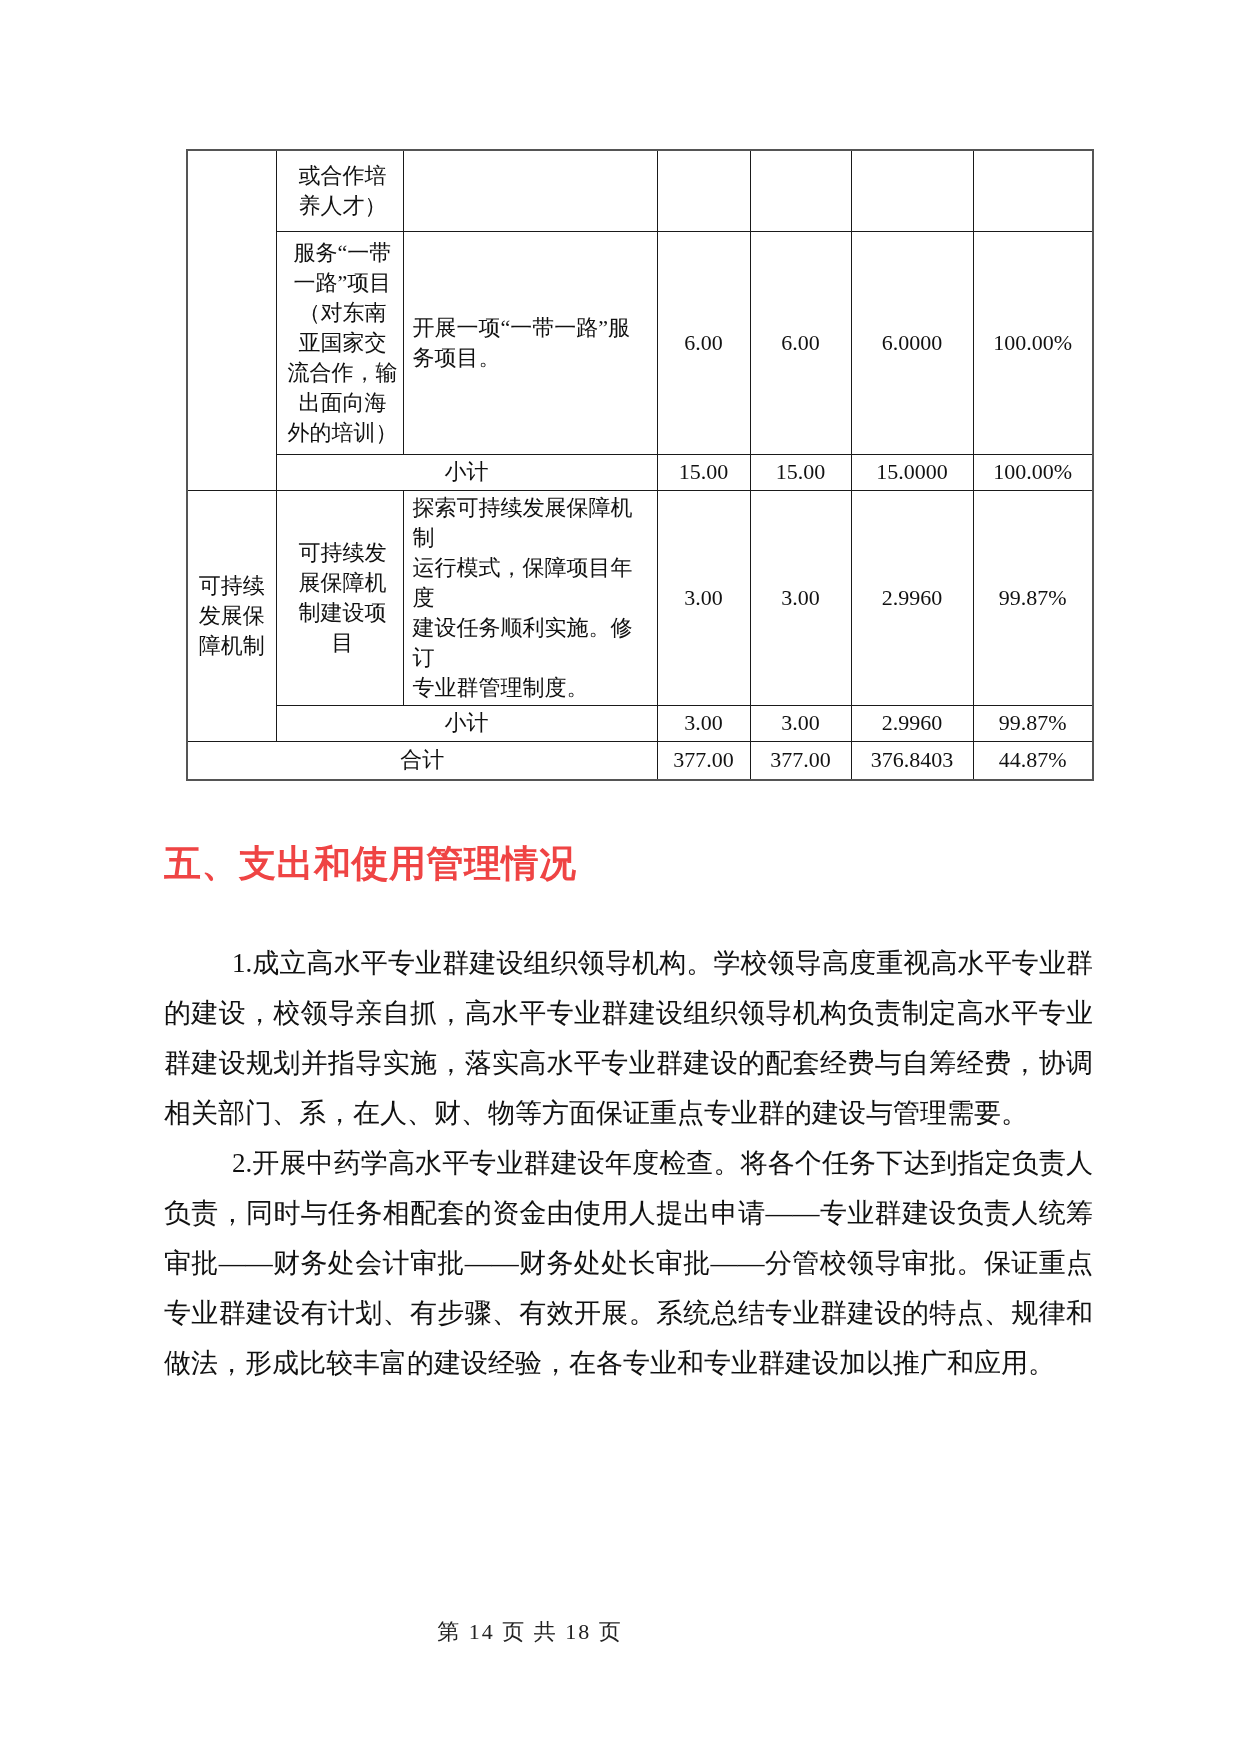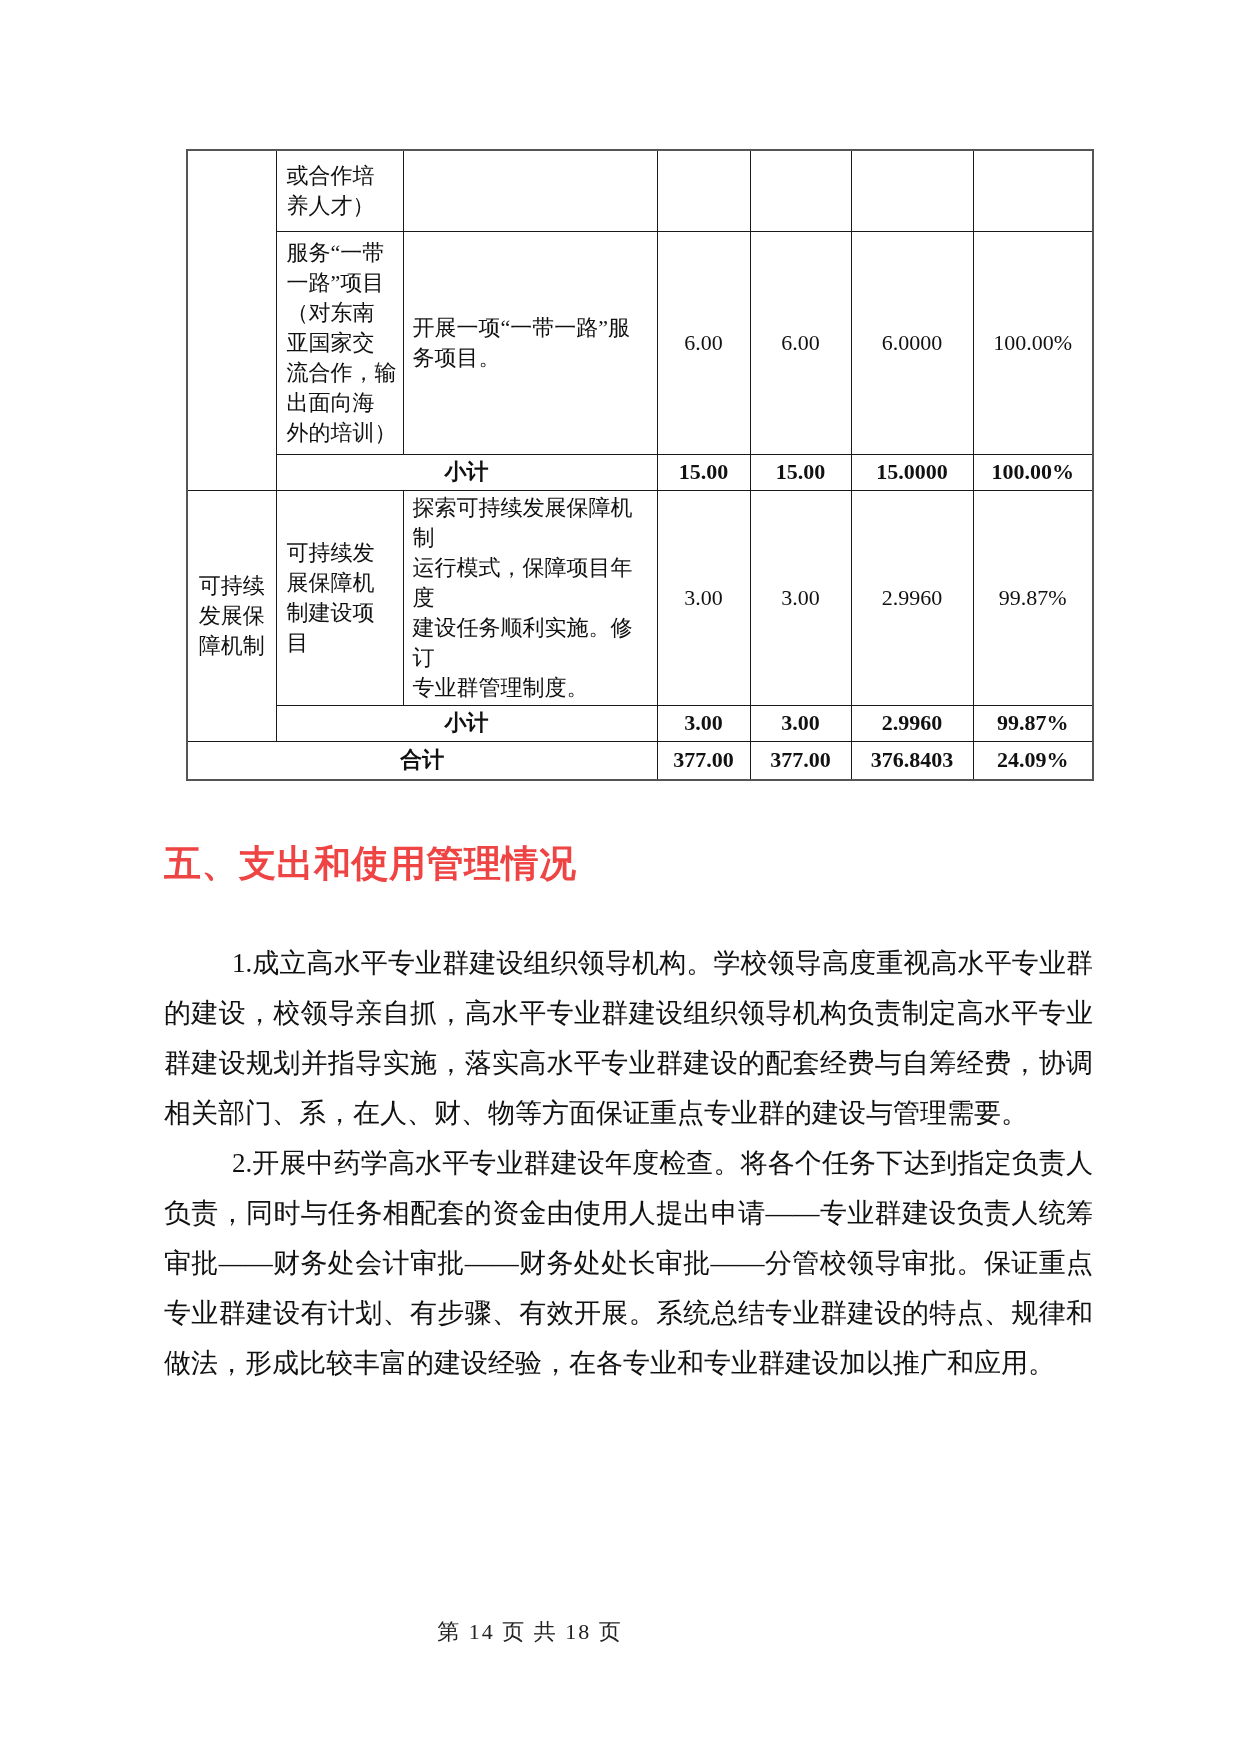--- a/index.html
+++ b/index.html
@@ -17,33 +17,33 @@
   }
   table.budget td{
     border:1px solid #1a1a1a;
     vertical-align:middle;
     font-size:22px;line-height:30px;
     color:#111;
     overflow:hidden;
   }
   td.pre{white-space:pre-line;}
   td.c-group{text-align:center;margin-top:18px;}
-  td.c-proj{text-align:left;padding:2px 4px 2px 10px;}
+  td.c-proj{text-align:center;padding:2px 4px 2px 10px;}
   td.c-task{text-align:left;padding:2px 4px 2px 9px;}
   td.c-num{
     text-align:center;
     font-size:23px;
     font-family:"Liberation Serif","DejaVu Serif",serif;
   }
   tr.h81{height:81px;}
   tr.h223{height:223px;margin-top:37px;}
   tr.h36{height:36px;}
   tr.h135{height:135px;}
   tr.h39{height:39px;}
-  tr.sum-row td{font-weight:700;}
+  tr.sum-row td{font-weight:400;}
   td.sum-label{
     text-align:center;font-weight:700;font-size:23px;
     font-family:"Liberation Sans","DejaVu Sans",sans-serif;
   }
 
   
   .sec-heading{
     position:absolute;left:164px;top:842px;
     font-family:"Liberation Sans","DejaVu Sans",sans-serif;
     font-weight:700;font-size:37px;line-height:44px;
@@ -140,21 +140,21 @@
         <td class="c-num">3.00</td>
         <td class="c-num">3.00</td>
         <td class="c-num">2.9960</td>
         <td class="c-num">99.87%</td>
       </tr>
       <tr class="h39 sum-row">
         <td class="sum-label" colspan="3">合计</td>
         <td class="c-num">377.00</td>
         <td class="c-num">377.00</td>
         <td class="c-num">376.8403</td>
-        <td class="c-num">24.09%</td>
+        <td class="c-num">44.87%</td>
       </tr>
     </tbody>
   </table>
 </div>
 
 <div class="sec-heading">五、支出和使用管理情况</div>
 
 <div class="body-text">
   <p>1.成立高水平专业群建设组织领导机构。学校领导高度重视高水平专业群的建设，校领导亲自抓，高水平专业群建设组织领导机构负责制定高水平专业群建设规划并指导实施，落实高水平专业群建设的配套经费与自筹经费，协调相关部门、系，在人、财、物等方面保证重点专业群的建设与管理需要。</p>
   <p>2.开展中药学高水平专业群建设年度检查。将各个任务下达到指定负责人负责，同时与任务相配套的资金由使用人提出申请——专业群建设负责人统筹审批——财务处会计审批——财务处处长审批——分管校领导审批。保证重点专业群建设有计划、有步骤、有效开展。系统总结专业群建设的特点、规律和做法，形成比较丰富的建设经验，在各专业和专业群建设加以推广和应用。</p>

